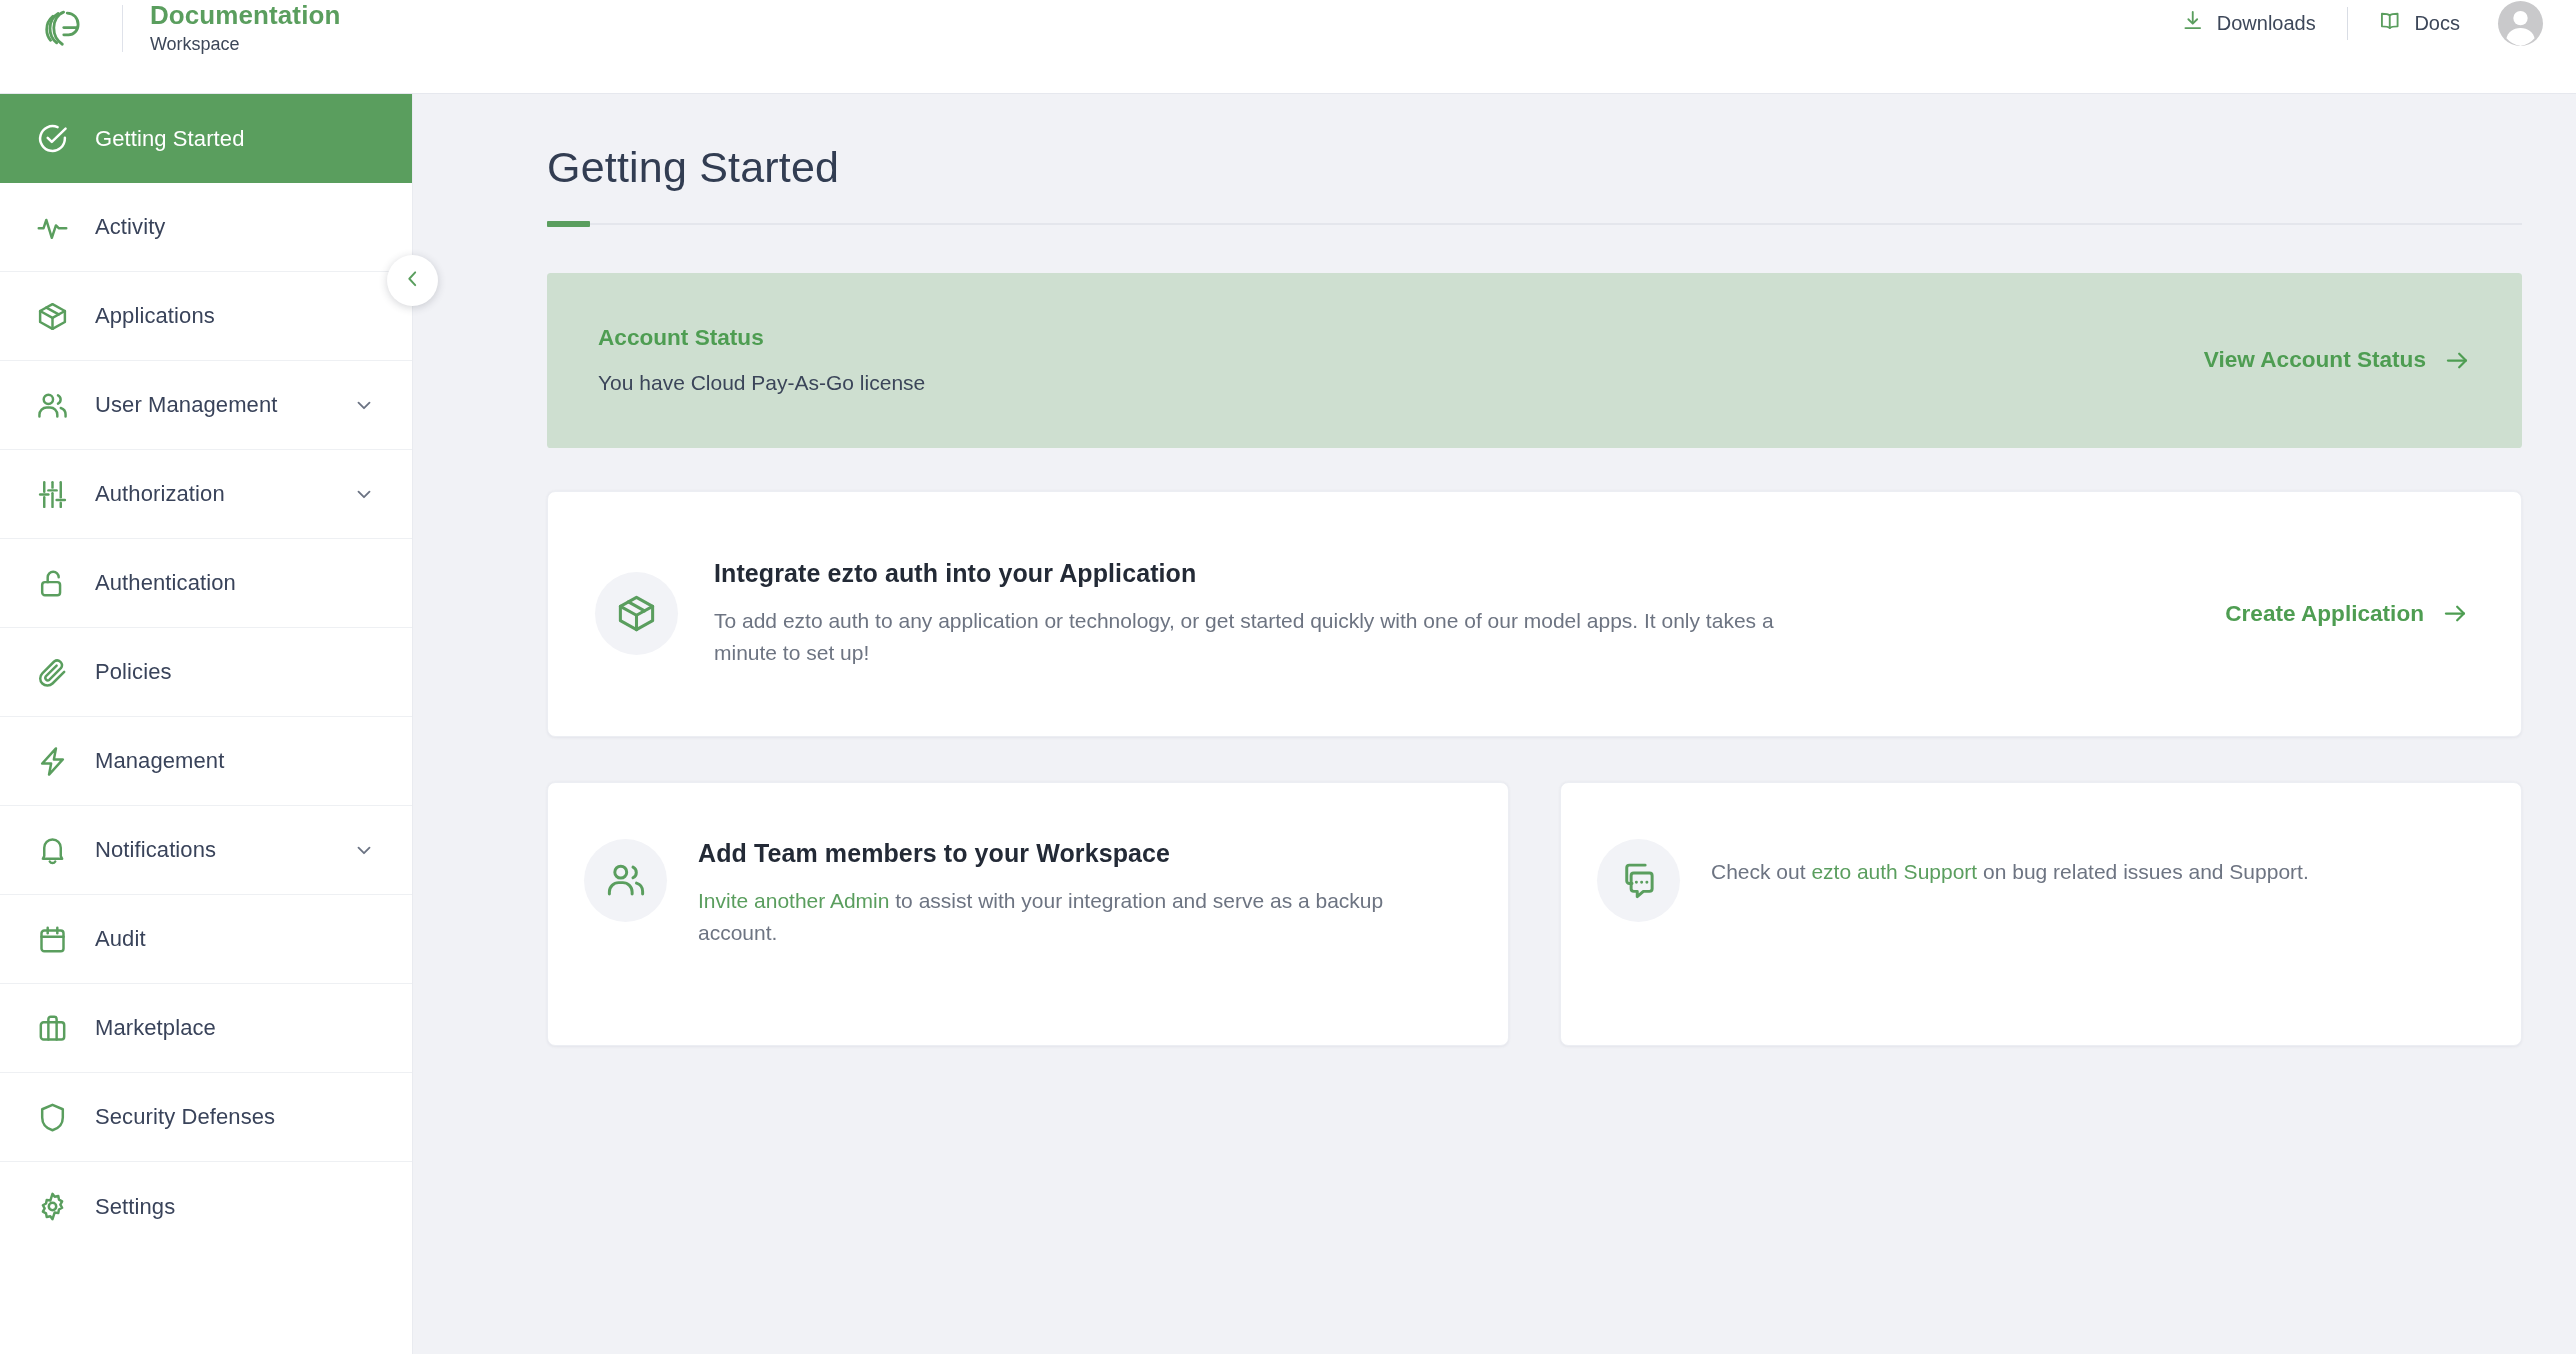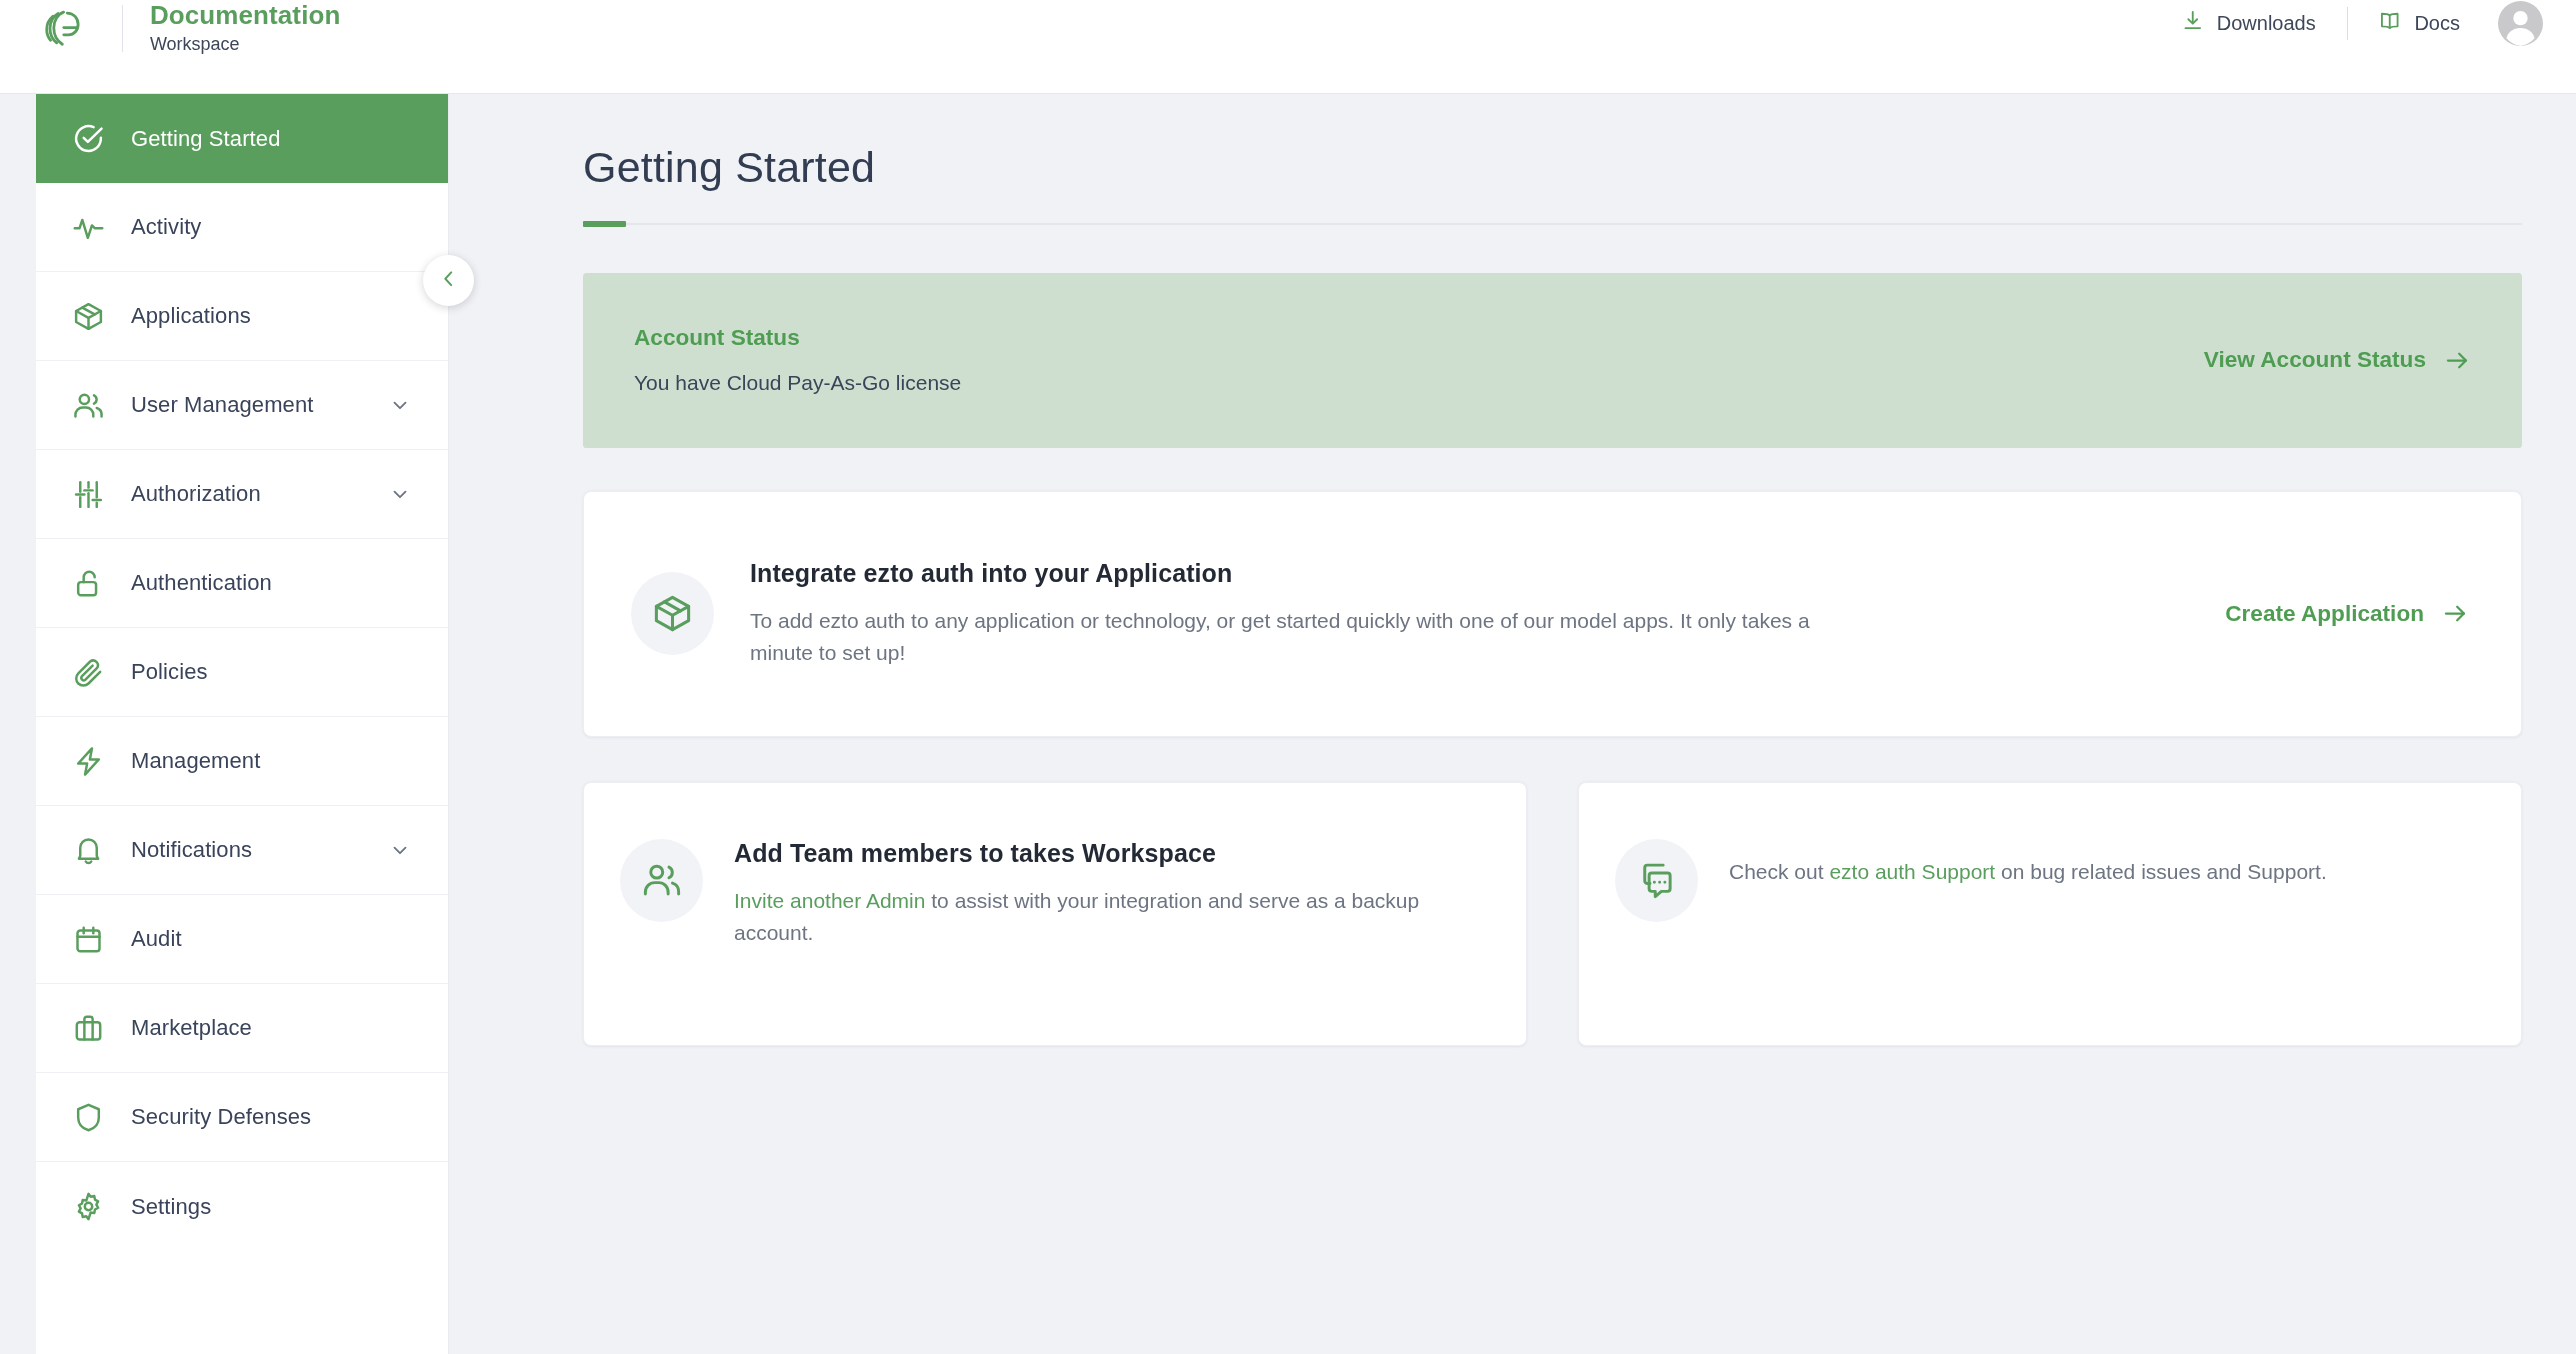--- a/index.html
+++ b/index.html
@@ -32,21 +32,21 @@
     display: flex; align-items: center; gap: 12.7px;
     font-size: 20px; color: #3d4759;
     padding: 9px 14.5px; cursor: pointer; background: none; border: 0;
     font-family: inherit;
   }
   .hdr-sep { width: 0.9px; height: 33px; background: #d9dde5; margin: 0 16.3px; }
   .avatar { width: 45px; height: 45px; border-radius: 50%; background: #c9c9cb; margin-left: 23.5px;
             display: flex; align-items: flex-end; justify-content: center; overflow: hidden; cursor: pointer; }
 
   
-  .body { flex: 1; display: flex; min-height: 0; position: relative; margin-left: 36px; }
+  .body { flex: 1; display: flex; min-height: 0; position: relative; }
 
   
   .sidebar {
     width: 413px; min-width: 413px; background: #ffffff;
     position: relative; z-index: 20;
     border-right: 0.9px solid #e9ebf0;
   }
   .nav-item {
     display: flex; align-items: center;
     height: 89px; padding: 0 36px 0 34px;
@@ -377,21 +377,21 @@
         <section class="card card-sm">
           <span class="card-ico-wrap">
             <svg width="42" height="42" viewBox="0 0 24 24" fill="none" stroke="#5a9e5e" stroke-width="1.7" stroke-linecap="round" stroke-linejoin="round">
               <circle cx="9" cy="7.5" r="3.4"></circle>
                 <path d="M2.5 20v-1.2A5.3 5.3 0 0 1 7.8 13.5h2.4a5.3 5.3 0 0 1 5.3 5.3V20"></path>
               <path d="M16 4.6a3.4 3.4 0 0 1 0 6.1"></path>
                 <path d="M18 13.8a5 5 0 0 1 3.5 4.8V20"></path>
             </svg>
           </span>
           <div>
-            <div class="card-title">Add Team members to takes Workspace</div>
+            <div class="card-title">Add Team members to your Workspace</div>
             <div class="card-text"><span class="grn">Invite another Admin</span><span> to assist with your integration and serve as a backup account.</span></div>
           </div>
         </section>
 
         <section class="card card-sm">
           <span class="card-ico-wrap">
             <svg width="42" height="42" viewBox="0 0 24 24" fill="none" stroke="#5a9e5e" stroke-width="1.7" stroke-linecap="round" stroke-linejoin="round">
               <path d="M15.5 3.5h-9A1.5 1.5 0 0 0 5 5v7.5a1.5 1.5 0 0 0 1.5 1.5H8"></path>
               <path d="M9 8h9a1.5 1.5 0 0 1 1.5 1.5V17a1.5 1.5 0 0 1-1.5 1.5h-3.5L11 21.5V18.5H9A1.5 1.5 0 0 1 7.5 17V9.5A1.5 1.5 0 0 1 9 8Z"></path>
               <path d="M10.5 13.3h.01M13.5 13.3h.01M16.5 13.3h.01"></path>

